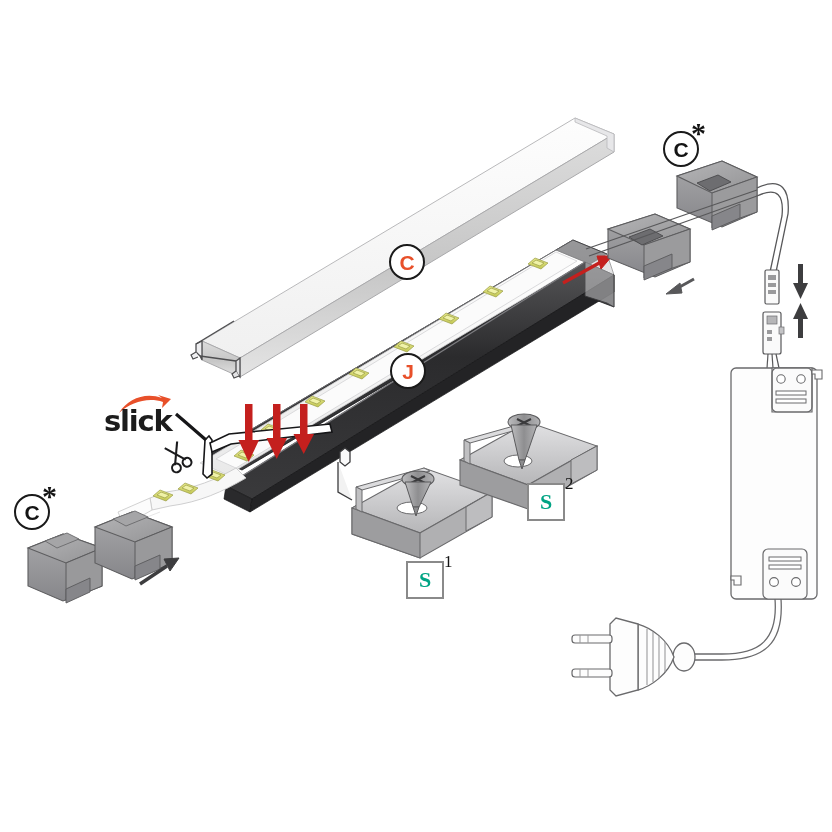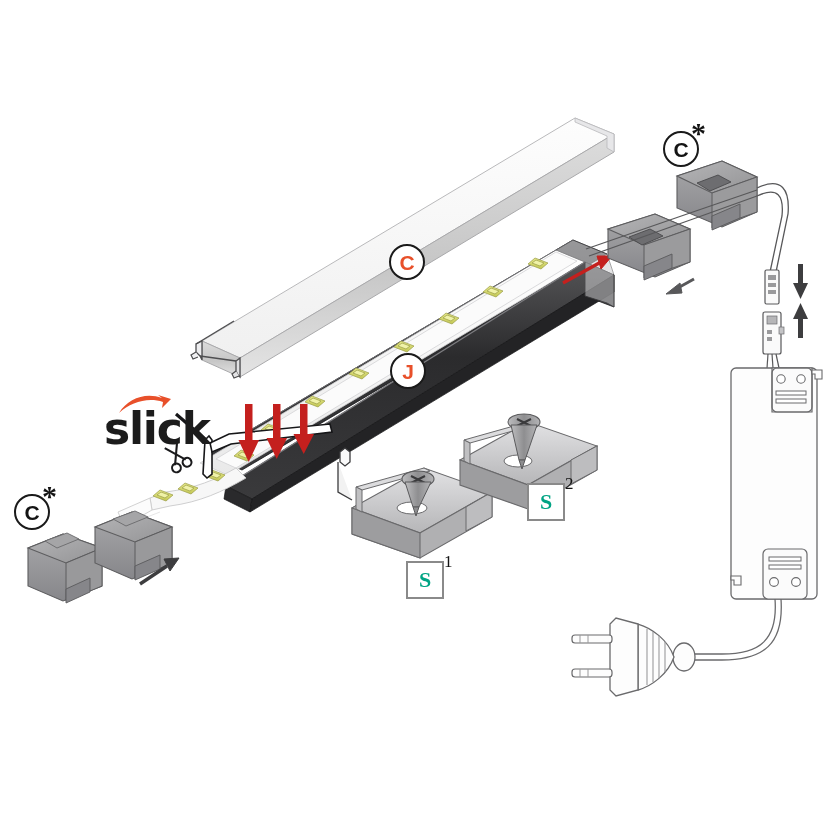--- a/index.html
+++ b/index.html
@@ -85,21 +85,21 @@
     top: 393px;
     width: 96px;
     height: 52px;
     user-select: none;
   }
   #slick-logo .wordmark {
     position: absolute;
     left: 0;
     top: 14px;
     font-family: "DejaVu Sans", sans-serif;
-    font-size: 44px;
+    font-size: 29px;
     font-weight: bold;
     letter-spacing: -1.2px;
     color: #1c1c1c;
     line-height: 1;
   }
   #slick-logo .swoosh {
     position: absolute;
     left: 14px;
     top: 0px;
     width: 56px;

